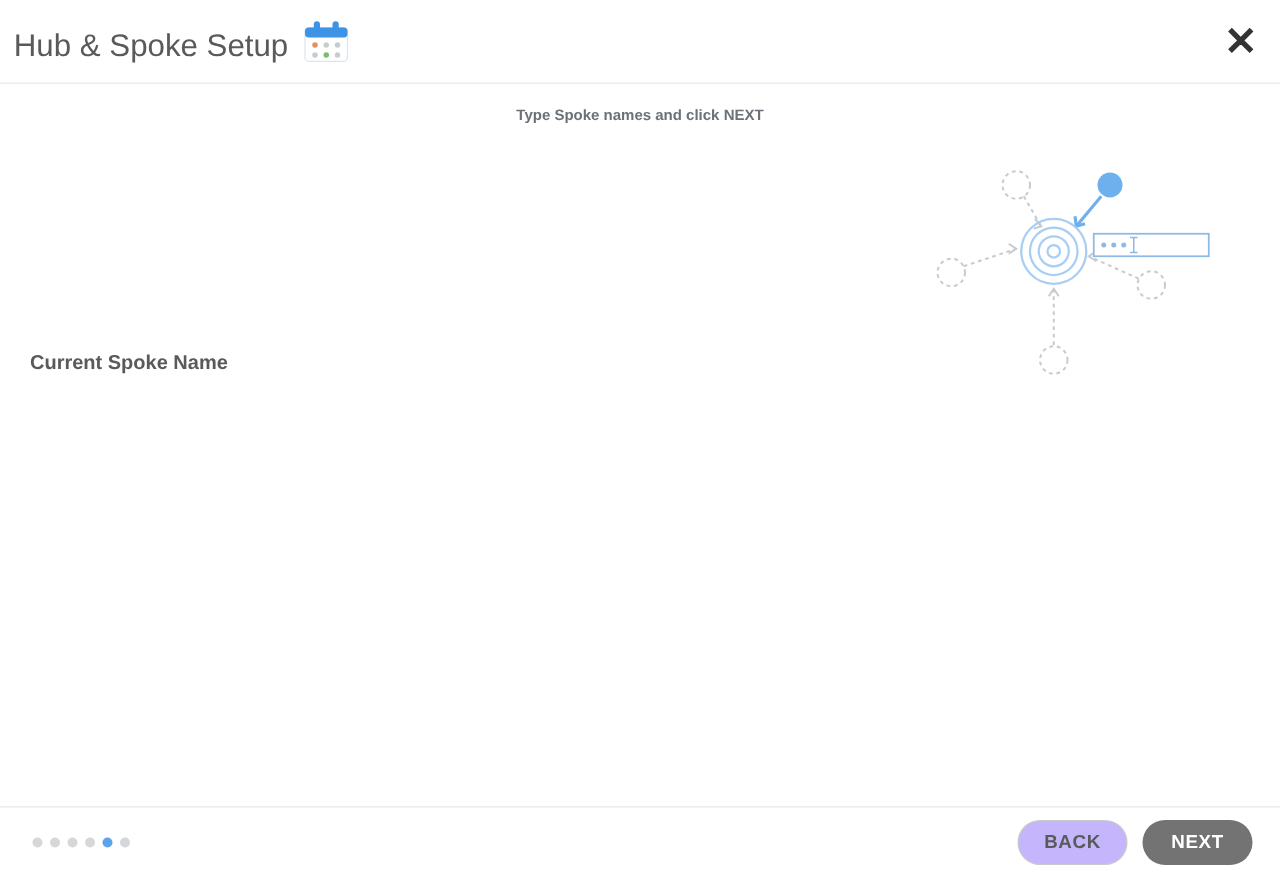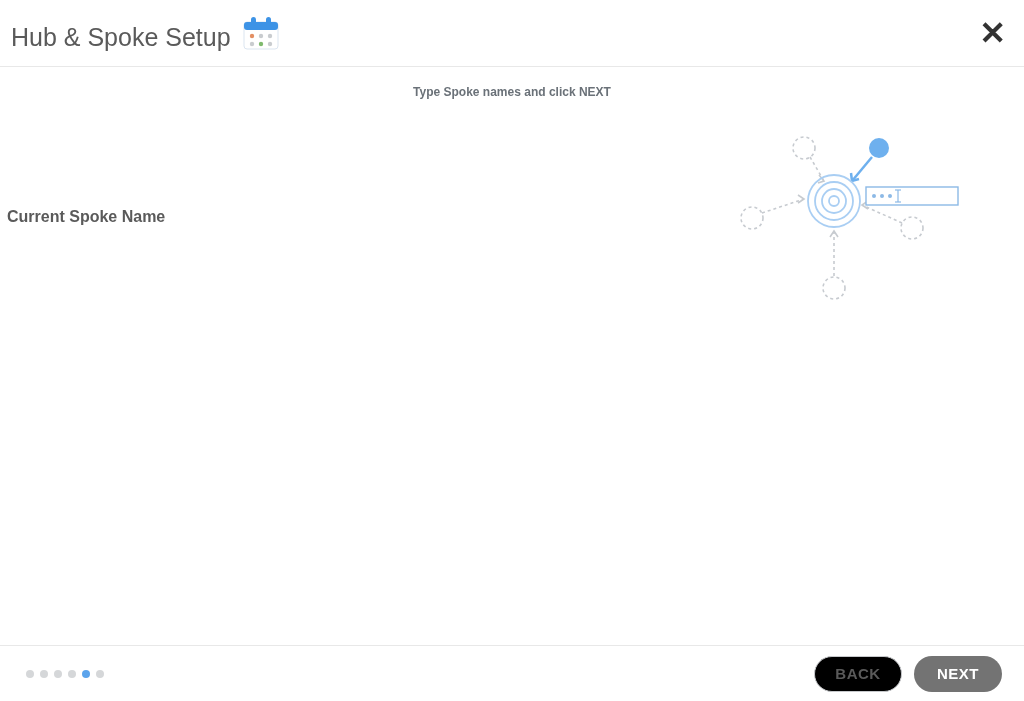--- a/index.html
+++ b/index.html
@@ -20,22 +20,22 @@
   .instruction {
     text-align: center;
     font-size: 12px;
     font-weight: 700;
     color: #6a7178;
     margin-top: 18px;
   }
 
   .content {
     display: flex;
-    padding: 36px 18px 0 7px;
-    align-items: center;
+    padding: 36px 18px 0 24px;
+    align-items: flex-end;
     gap: 60px;
   }
   .form-col { flex: 0 0 545px; }
   .field-label {
     font-size: 16px;
     font-weight: 700;
     color: #5a5a5a;
     margin-bottom: 8px;
     display: block;
   }
@@ -84,21 +84,21 @@
     font-size: 15px;
     font-weight: 700;
     letter-spacing: 0.5px;
     cursor: pointer;
     display: inline-flex;
     align-items: center;
     justify-content: center;
     user-select: none;
   }
   .btn-secondary {
-    background: #000000;
+    background: #c4b5fd;
     color: #5a5a5a;
     border: 1px solid #c7c9cc;
   }
   .btn-primary {
     background: #737373;
     color: #fff;
     border: none;
   }
 </style>
 </head>

